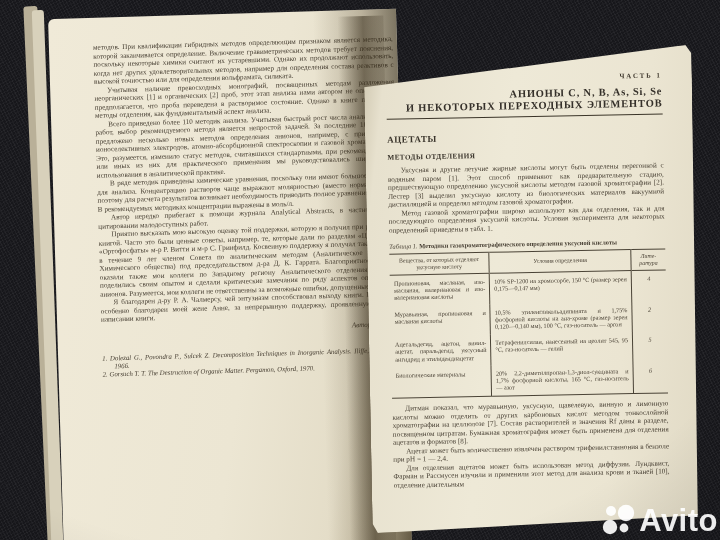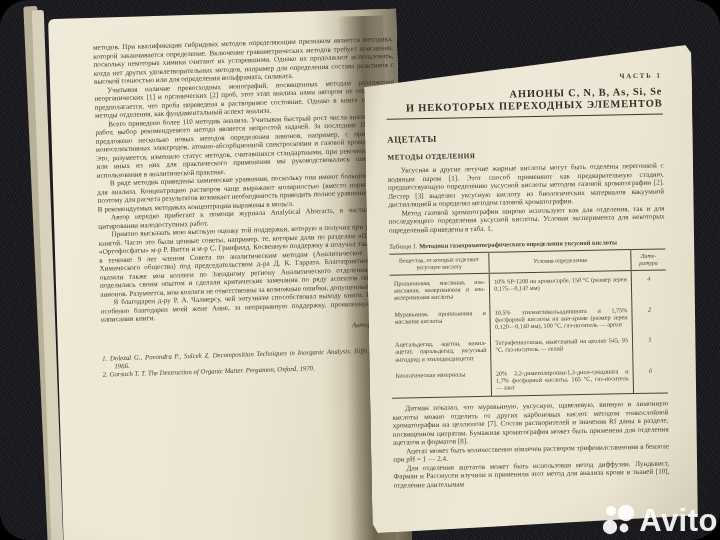--- a/index.html
+++ b/index.html
@@ -1,21 +1,21 @@
 <!DOCTYPE html>
 <html lang="ru"><head>
 <meta charset="utf-8">
 <style>
   html,body{margin:0;padding:0;background:#000;}
   .photo{position:relative;width:720px;height:540px;overflow:hidden;
     background-color:#17171b;
     background-image:
       repeating-linear-gradient(63deg, rgba(255,255,255,.040) 0 1px, transparent 1px 3px),
       repeating-linear-gradient(-29deg, rgba(255,255,255,.030) 0 1px, transparent 1px 3px);
-    font-family:"Liberation Serif", serif; color:#473f33;border-radius:28px;}
+    font-family:"Liberation Serif", serif; color:#473f33;}
   .vignette{position:absolute;inset:0;z-index:8;pointer-events:none;
     background:radial-gradient(120% 115% at 42% 40%, rgba(0,0,0,0) 55%, rgba(0,0,0,.24) 95%);}
   
   .edge{position:absolute;z-index:1;border-radius:3px;}
   .edge.e1{left:36px;top:6px;width:14px;height:560px;background:#b9b098;transform:rotate(-2.6deg);}
   .edge.e2{left:42px;top:10px;width:12px;height:560px;background:#d8d1bb;transform:rotate(-2.1deg);}
   
   .page-left{position:absolute;z-index:2;left:48px;top:14px;width:348px;height:560px;
     transform:rotate(-1.7deg);transform-origin:50% 0;
     background:linear-gradient(100deg,#f0ead8 0%,#ece6d3 55%,#e4ddc8 80%,#d0c7ad 93%,#ab9f82 100%);

